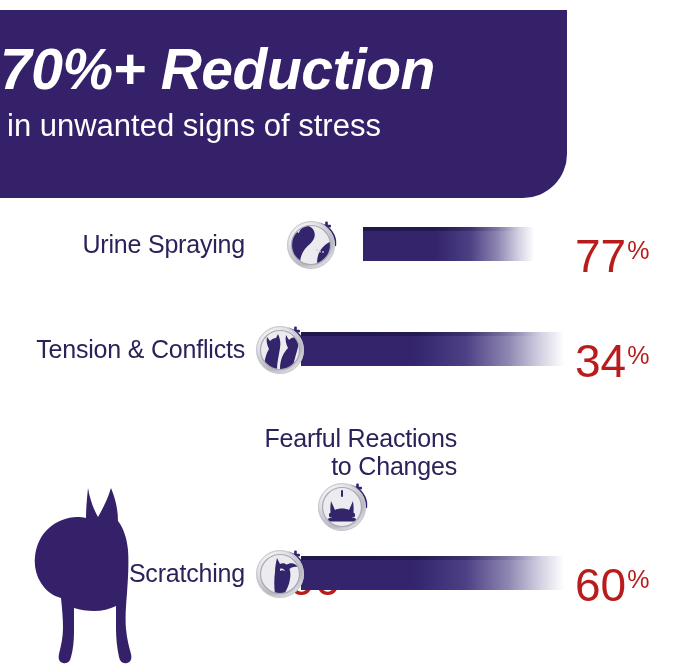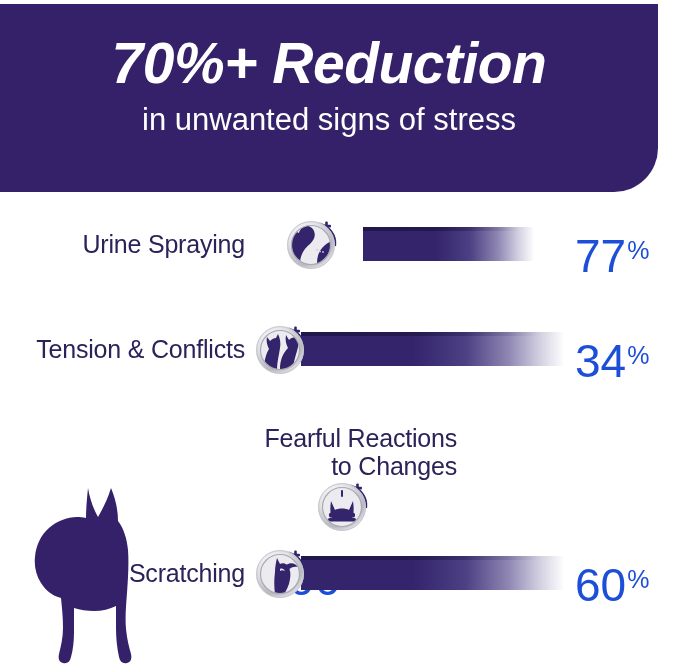--- a/index.html
+++ b/index.html
@@ -13,29 +13,29 @@
     position: relative;
     overflow: hidden;
     font-family: "Liberation Sans", sans-serif;
     -webkit-font-smoothing: antialiased;
   }
 
   
   .banner {
     position: absolute;
     left: 0;
-    top: 4px;
-    width: 658px;
+    top: 10px;
+    width: 567px;
     height: 188px;
     background: #342169;
     border-bottom-right-radius: 44px;
     box-sizing: border-box;
     display: flex;
     flex-direction: column;
-    align-items: center;
+    align-items: flex-start;
     justify-content: center;
     padding-bottom: 16px;
   }
   .headline {
     color: #ffffff;
     font-family: "Liberation Sans", sans-serif;
     font-style: italic;
     font-weight: 700;
     font-size: 57px;
     letter-spacing: -0.5px;
@@ -127,21 +127,21 @@
     background: linear-gradient(to right,
         rgba(20,12,48,0.55) 0%,
         rgba(20,12,48,0.45) 45%,
         rgba(20,12,48,0.18) 70%,
         rgba(255,255,255,0) 90%);
   }
 
   .pct {
     width: 108px;
     flex: 0 0 108px;
-    color: #1d4ed8;
+    color: #b91c1c;
     font-family: "Liberation Sans", sans-serif;
     font-weight: 400;
     font-size: 46px;
     line-height: 1;
     text-align: left;
     padding-left: 4px;
     box-sizing: border-box;
     white-space: nowrap;
     margin-top: 24px;
   }

